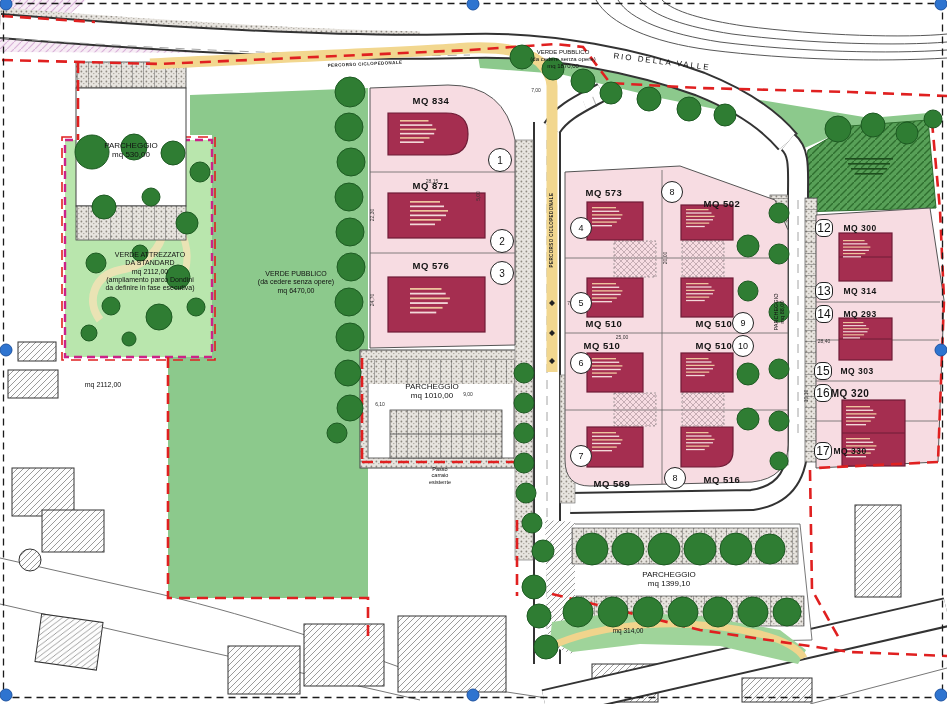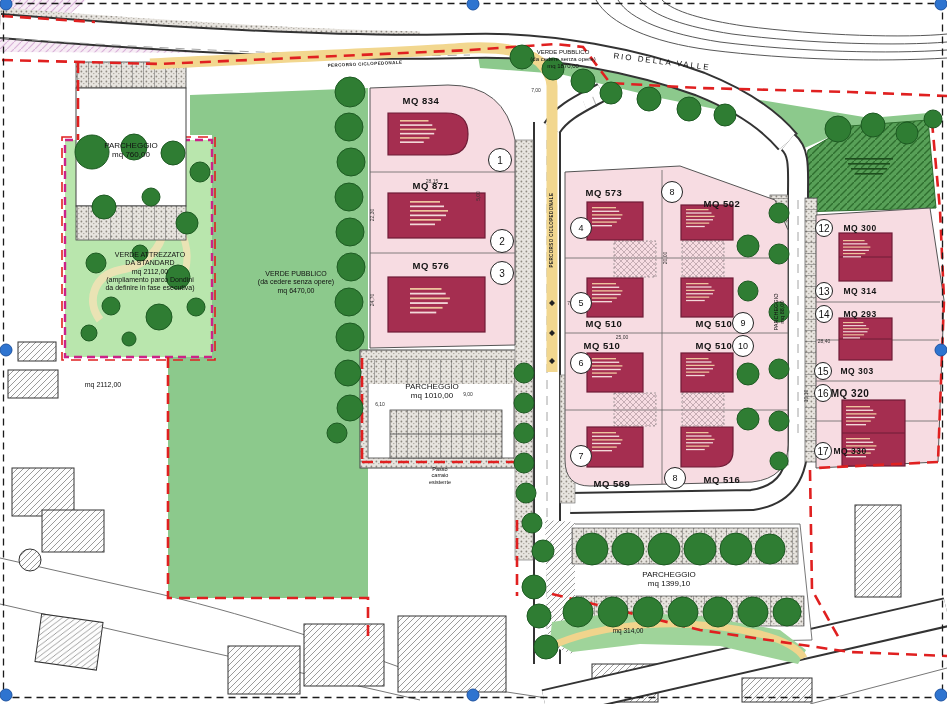--- a/index.html
+++ b/index.html
@@ -9,21 +9,21 @@
   .lbl{position:absolute;transform:translate(-50%,-50%);text-align:center;color:#111;
        line-height:1.18;white-space:nowrap;z-index:5;}
   .lbl div{pointer-events:none;}
   .f8{font-size:8px;} .f7{font-size:7px;} .f65{font-size:6.5px;} .f6{font-size:6px;} .f55{font-size:5.5px;}
   .mq{position:absolute;transform:translate(-50%,-50%);font-weight:700;font-size:9.5px;
       letter-spacing:.5px;color:#141414;z-index:6;white-space:nowrap;}
   .circ{position:absolute;width:20px;height:20px;border:1.3px solid #222;border-radius:50%;
         background:#fff;display:flex;align-items:center;justify-content:center;
         font-size:9px;font-weight:400;color:#111;transform:translate(-50%,-50%);z-index:6;}
   .circ.lg{width:22px;height:22px;font-size:10px;}
-  .circ.sm{width:16px;height:16px;font-size:10px;}
+  .circ.sm{width:16px;height:16px;font-size:12px;border-radius:7px;}
   .dim{position:absolute;transform:translate(-50%,-50%);font-size:5px;color:#333;z-index:5;white-space:nowrap;}
   .dim.r90{transform:translate(-50%,-50%) rotate(-90deg);}
   .handle{position:absolute;width:11px;height:11px;border-radius:50%;background:#2e74d0;
           border:1px solid #1d52a0;transform:translate(-50%,-50%);z-index:9;}
   .rot{transform:translate(-50%,-50%) rotate(7deg);letter-spacing:2px;}
   .rotm90{transform:translate(-50%,-50%) rotate(-90deg);}
   .tinypath{font-size:4.5px;font-weight:700;color:#222;letter-spacing:.4px;}
 </style>
 </head>
 <body>
@@ -322,21 +322,21 @@
         <circle cx="648" cy="612" r="15" fill="#2f7d33" stroke="#1d5a22" stroke-width="1"></circle>
         <circle cx="683" cy="612" r="15" fill="#2f7d33" stroke="#1d5a22" stroke-width="1"></circle>
         <circle cx="718" cy="612" r="15" fill="#2f7d33" stroke="#1d5a22" stroke-width="1"></circle>
         <circle cx="753" cy="612" r="15" fill="#2f7d33" stroke="#1d5a22" stroke-width="1"></circle>
         <circle cx="787" cy="612" r="14" fill="#2f7d33" stroke="#1d5a22" stroke-width="1"></circle>
       </g>
 </svg>
 
 <div class="lbl f8" style="left:131px;top:150px">
   <div>PARCHEGGIO</div>
-      <div>mq 760,00</div>
+      <div>mq 530,00</div>
 </div>
 <div class="lbl f8" style="left:432px;top:391px">
   <div>PARCHEGGIO</div>
       <div>mq 1010,00</div>
 </div>
 <div class="lbl f8" style="left:669px;top:579px">
   <div>PARCHEGGIO</div>
       <div>mq 1399,10</div>
 </div>
 <div class="lbl f55 rotm90" style="left:779px;top:312px">
@@ -374,21 +374,21 @@
       <div>carraio</div>
       <div>esistente</div>
 </div>
 <div class="lbl tinypath" style="left:365px;top:64px;transform:translate(-50%,-50%) rotate(-2.5deg)">
   <div>PERCORSO CICLOPEDONALE</div>
 </div>
 <div class="lbl tinypath rotm90" style="left:552px;top:230px">
   <div>PERCORSO CICLOPEDONALE</div>
 </div>
 
-<div class="mq" style="left:421px;top:100px">MQ 834</div>
+<div class="mq" style="left:431px;top:100px">MQ 834</div>
 <div class="mq" style="left:431px;top:185px">MQ 871</div>
 <div class="mq" style="left:431px;top:265px">MQ 576</div>
 <div class="mq" style="left:604px;top:192px">MQ 573</div>
 <div class="mq" style="left:604px;top:323px">MQ 510</div>
 <div class="mq" style="left:602px;top:345px">MQ 510</div>
 <div class="mq" style="left:612px;top:483px">MQ 569</div>
 <div class="mq" style="left:722px;top:203px">MQ 502</div>
 <div class="mq" style="left:714px;top:323px">MQ 510</div>
 <div class="mq" style="left:714px;top:345px">MQ 510</div>
 <div class="mq" style="left:722px;top:479px">MQ 516</div>

